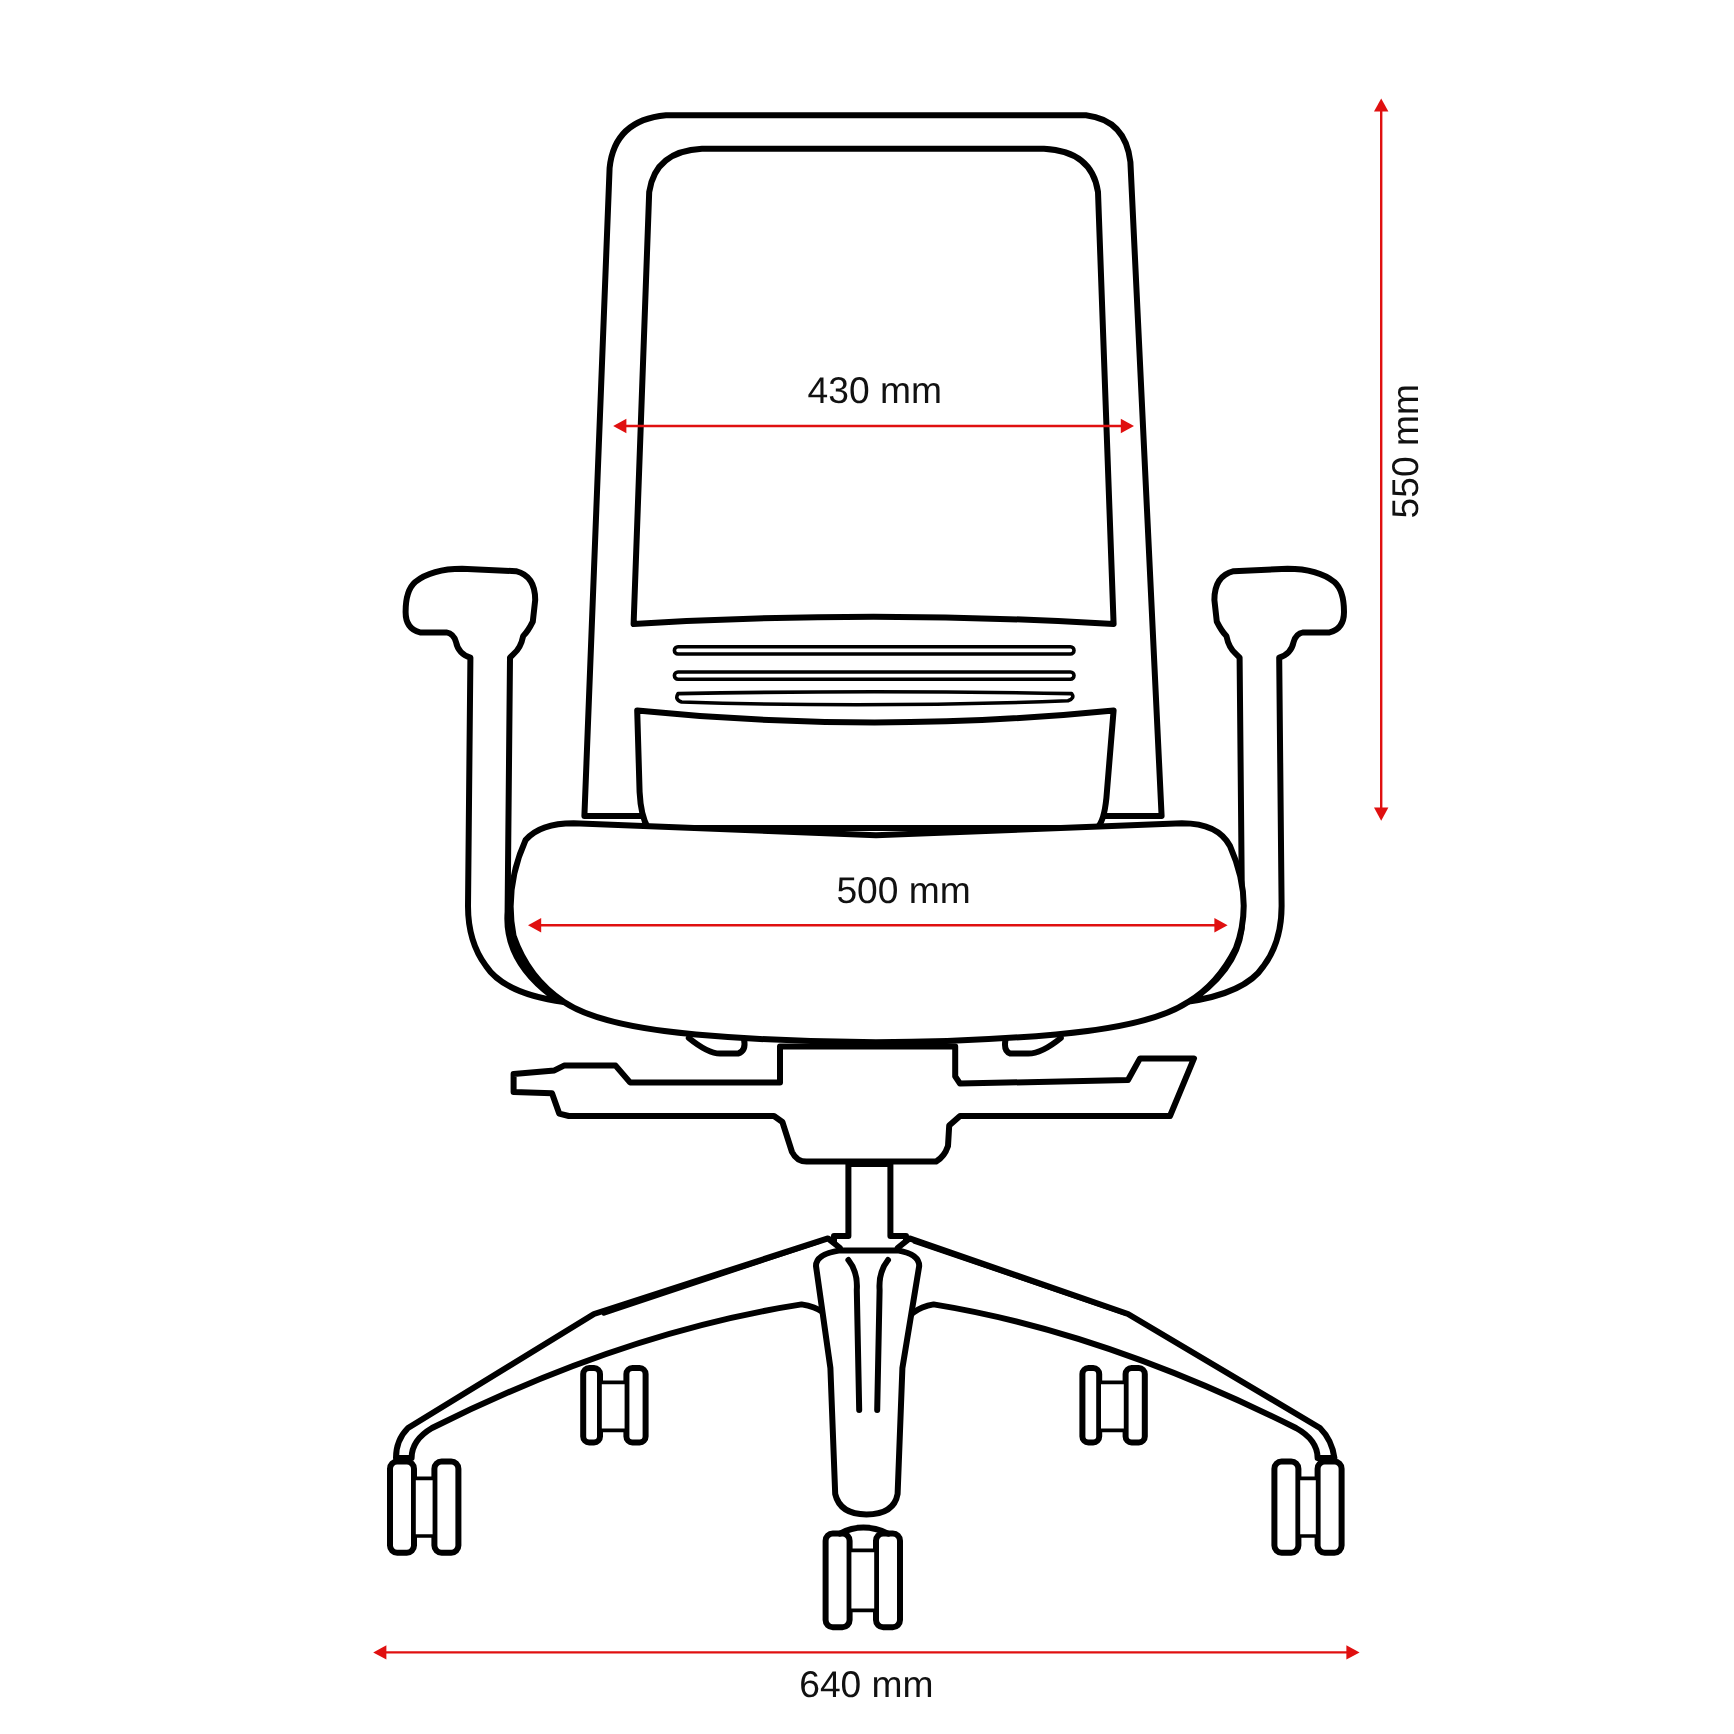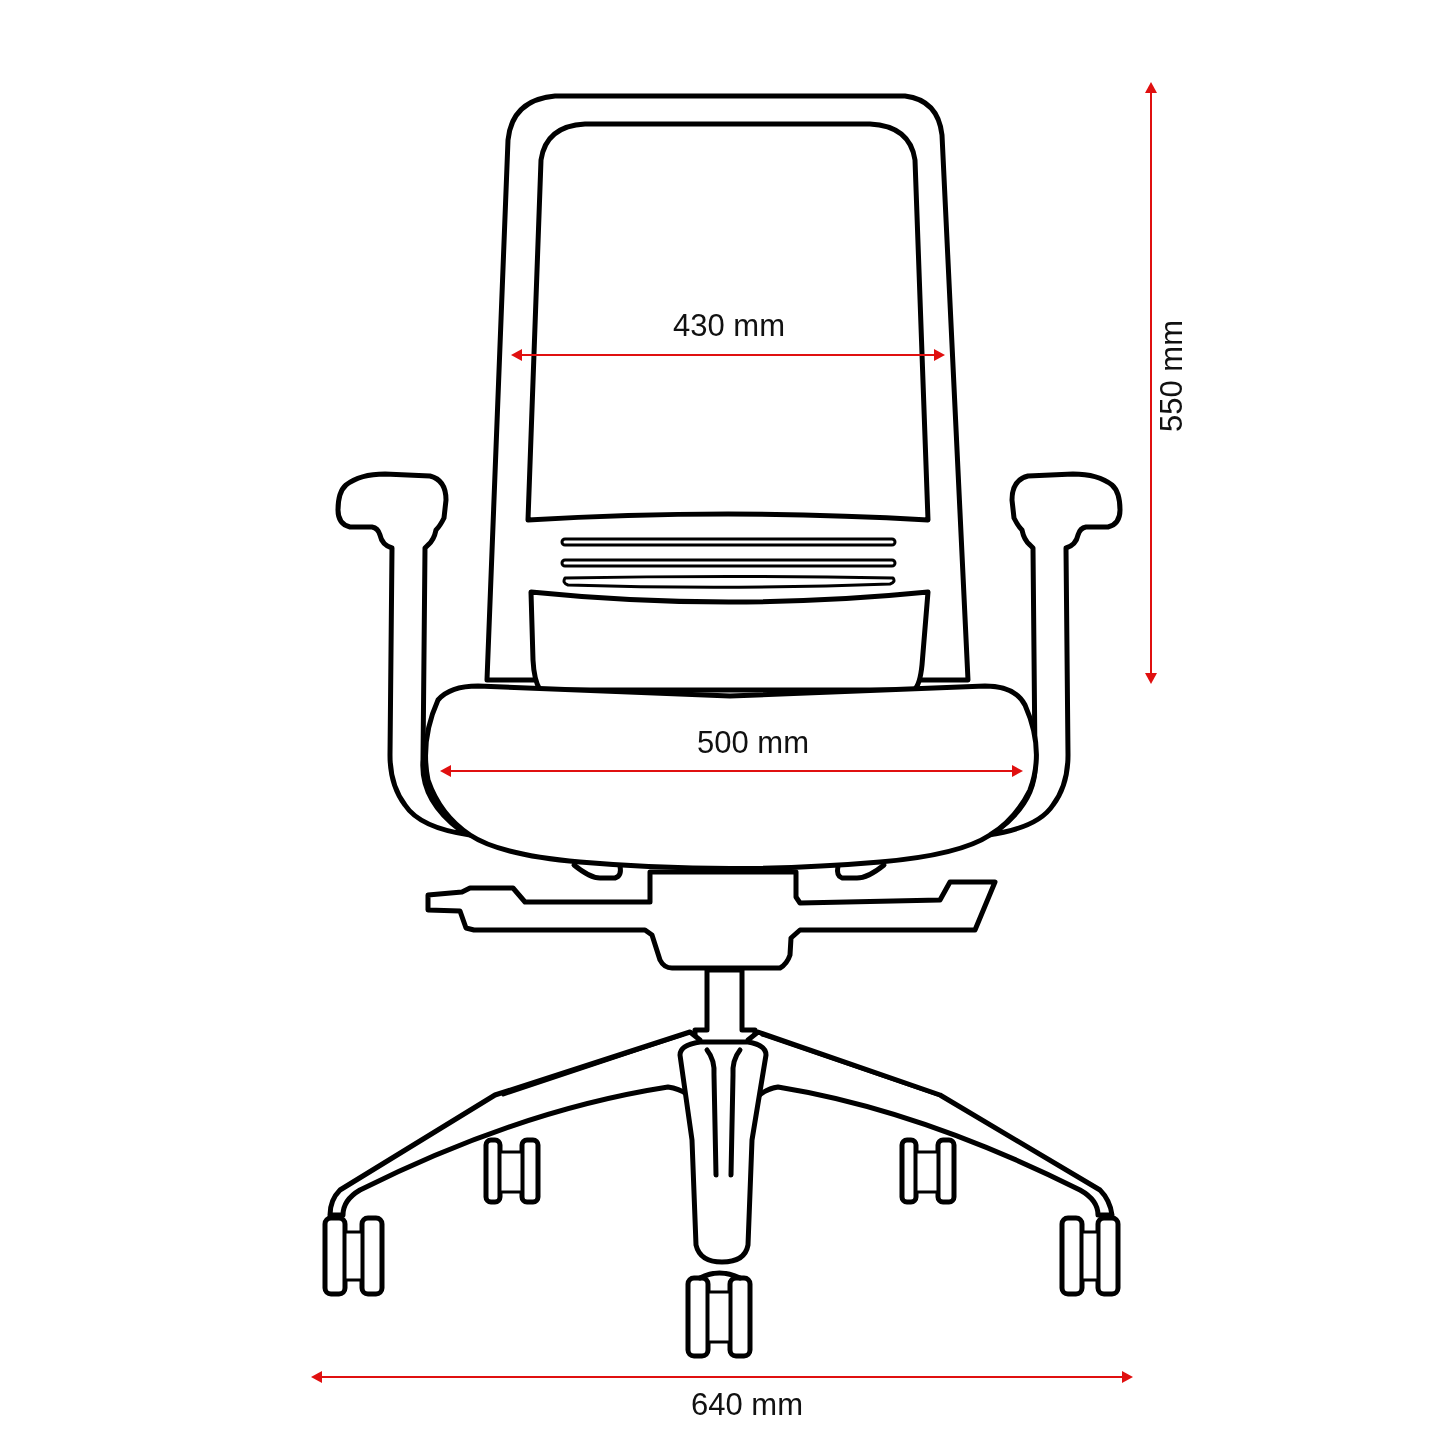--- a/index.html
+++ b/index.html
@@ -296,15 +296,15 @@
       <polygon class="dim-head" points="1133,1377 1122,1371 1122,1383"></polygon>
     </g>
   </svg>
 
   <div class="label label-h" style="left:729px; top:325px;">430 mm</div>
 
   <div class="label label-vertical" style="left:1171px; top:376px;">550 mm</div>
 
   <div class="label label-h" style="left:733px; top:742px;margin-left:20px;">500 mm</div>
 
-  <div class="label label-h" style="left:747px; top:1404px;">640 mm</div>
+  <div class="label label-h" style="left:722px; top:1404px;">640 mm</div>
 
 </div>
 
 </body></html>

